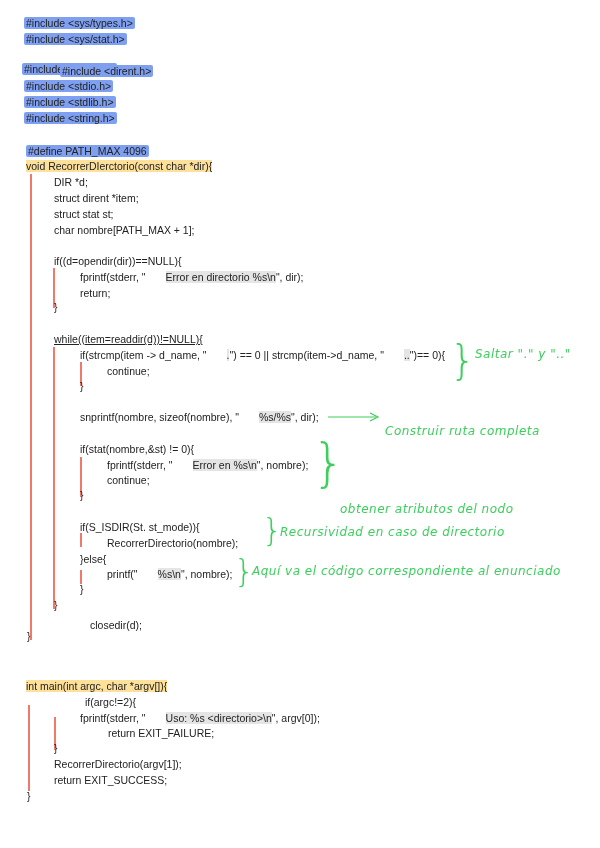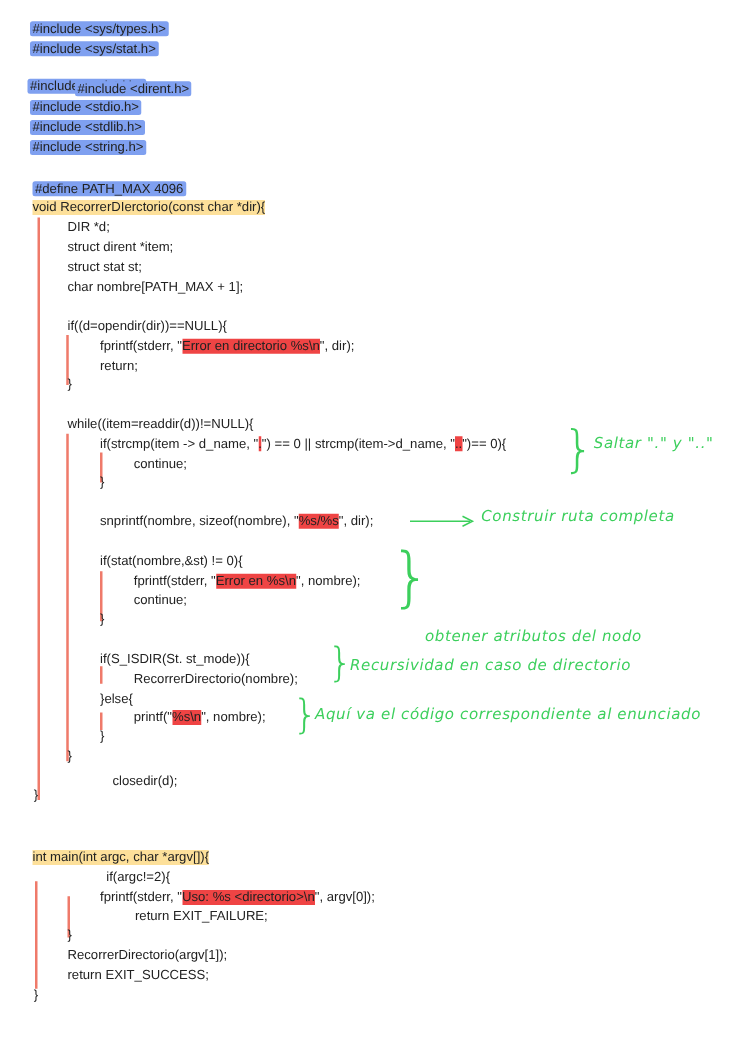--- a/index.html
+++ b/index.html
@@ -1,20 +1,20 @@
 <!DOCTYPE html>
 <html><head>
   <meta charset="utf-8">
   <style>
     html, body { margin: 0; padding: 0; background: #ffffff; }
     body { width: 600px; height: 848px; position: relative; overflow: hidden;
            font-family: "Liberation Sans", sans-serif; font-size: 10.5px; color: #222; }
     .line { position: absolute; white-space: pre; line-height: 13px; height: 13px; }
     .hl-blue { background: #7fa0f0; border-radius: 2px; padding: 0 2px; }
-    .hl-light { background: #ef4444; }
+    .hl-light { background: #e5e5e5; margin-left: 20px; }
     .hl-yellow { background: #fde09a; }
     .bar { position: absolute; width: 1.5px; background: #ef7a6a; }
     .note { position: absolute; color: #3ccf5c; font-family: "DejaVu Sans", sans-serif;
             font-size: 12px; font-style: italic; white-space: nowrap; letter-spacing: 0.5px; }
     .brace { position: absolute; color: #3ccf5c; font-family: "DejaVu Sans", sans-serif;
              font-weight: 100; line-height: 1; }
   </style>
 </head>
 <body>
 
@@ -42,21 +42,21 @@
 <div class="line" style="left:54px;top:176px;">DIR *d;</div>
 <div class="line" style="left:54px;top:192px;">struct dirent *item;</div>
 <div class="line" style="left:54px;top:208px;">struct stat st;</div>
 <div class="line" style="left:54px;top:224px;">char nombre[PATH_MAX + 1];</div>
 
 <div class="line" style="left:54px;top:255px;">if((d=opendir(dir))==NULL){</div>
 <div class="line" style="left:80px;top:271px;"><span>fprintf(stderr, "</span><span class="hl-light">Error en directorio %s\n</span><span>", dir);</span></div>
 <div class="line" style="left:80px;top:287px;">return;</div>
 <div class="line" style="left:54px;top:301px;">}</div>
 
-<div class="line" style="left:54px;top:333px;">while((item=readdir(d))!=NULL){</div>
+<div class="line" style="left:54px;top:333px;text-decoration:underline;">while((item=readdir(d))!=NULL){</div>
 <div class="line" style="left:80px;top:349px;"><span>if(strcmp(item -&gt; d_name, "</span><span class="hl-light">.</span><span>") == 0 || strcmp(item-&gt;d_name, "</span><span class="hl-light">..</span><span>")== 0){</span></div>
 <div class="line" style="left:107px;top:365px;">continue;</div>
 <div class="line" style="left:80px;top:380px;">}</div>
 
 <div class="line" style="left:80px;top:411px;"><span>snprintf(nombre, sizeof(nombre), "</span><span class="hl-light">%s/%s</span><span>", dir);</span></div>
 
 <div class="line" style="left:80px;top:443px;">if(stat(nombre,&amp;st) != 0){</div>
 <div class="line" style="left:107px;top:459px;"><span>fprintf(stderr, "</span><span class="hl-light">Error en %s\n</span><span>", nombre);</span></div>
 <div class="line" style="left:107px;top:474px;">continue;</div>
 <div class="line" style="left:80px;top:489px;">}</div>
@@ -79,21 +79,21 @@
 <div class="line" style="left:54px;top:774px;">return EXIT_SUCCESS;</div>
 <div class="line" style="left:27px;top:790px;">}</div>
 
 <div class="brace" style="left:450px;top:340px;font-size:40px;">}</div>
 <div class="note" style="left:475px;top:347px;">Saltar "." y ".."</div>
 
 <svg style="position:absolute;left:328px;top:412px;" width="52" height="10">
   <line x1="0" y1="5" x2="48" y2="5" stroke="#3ccf5c" stroke-width="1.2"></line>
   <path d="M42 1 L50 5 L42 9" fill="none" stroke="#3ccf5c" stroke-width="1.2"></path>
 </svg>
-<div class="note" style="left:385px;top:406px;">Construir ruta completa</div>
+<div class="note" style="left:385px;top:424px;">Construir ruta completa</div>
 
 <div class="brace" style="left:312px;top:436px;font-size:52px;">}</div>
 <div class="note" style="left:340px;top:458px;margin-top:44px;">obtener atributos del nodo</div>
 
 <div class="brace" style="left:262px;top:514px;font-size:32px;">}</div>
 <div class="note" style="left:280px;top:525px;">Recursividad en caso de directorio</div>
 
 <div class="brace" style="left:234px;top:555px;font-size:32px;">}</div>
 <div class="note" style="left:252px;top:564px;">Aquí va el código correspondiente al enunciado</div>
 

